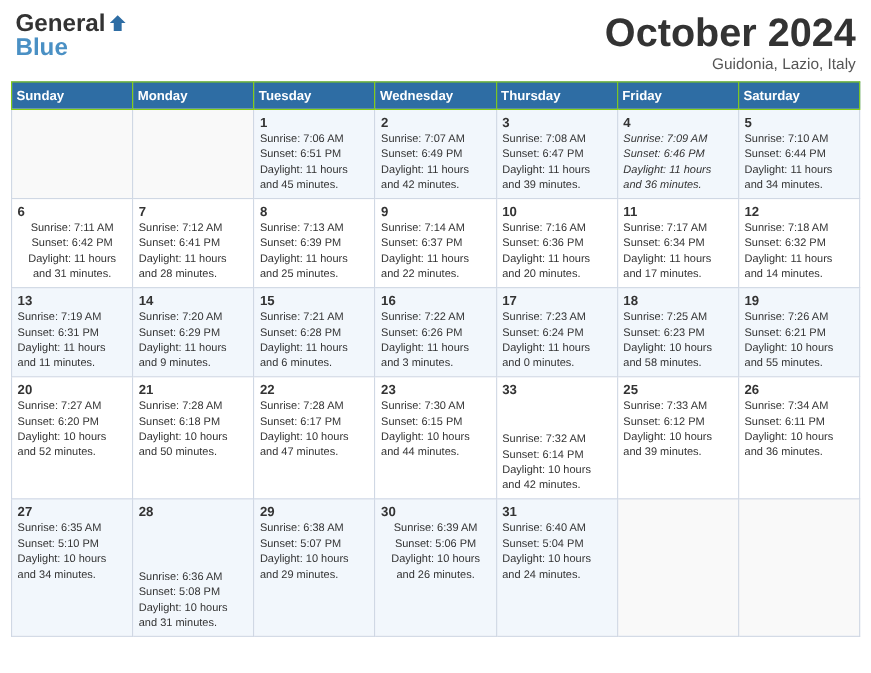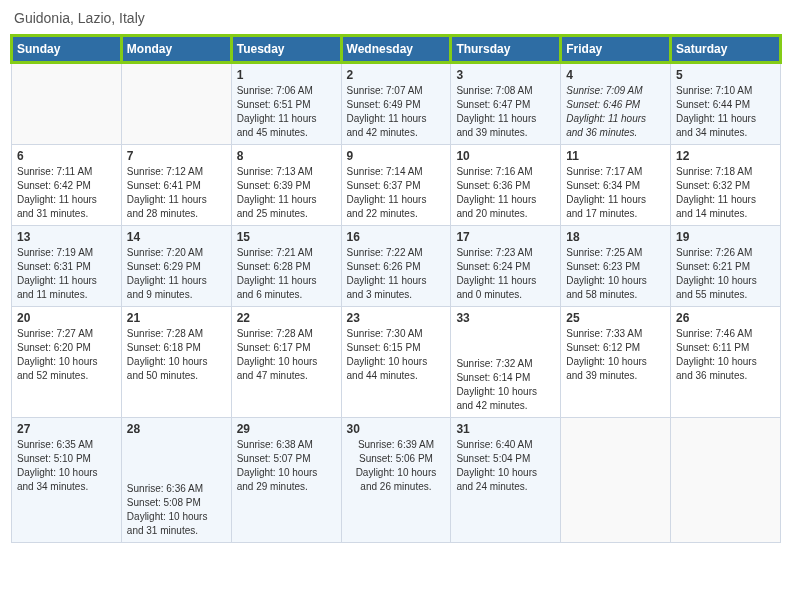--- a/index.html
+++ b/index.html
@@ -64,21 +64,21 @@
     }
     thead tr {
       background-color: #2e6da4;
     }
     thead th {
       color: #fff;
       font-size: 12px;
       font-weight: bold;
       padding: 5px 4px;
       text-align: left;
-      border: 3px solid #84cc16;
+      border: 1px solid #84cc16;
     }
     tbody tr {
       vertical-align: top;
     }
     tbody tr:nth-child(odd) {
       background-color: #f2f7fc;
     }
     tbody tr:nth-child(even) {
       background-color: #fff;
     }
@@ -101,21 +101,33 @@
       line-height: 1.4;
     }
     .empty-cell {
       background: #f9f9f9;
     }
   </style>
 </head>
 <body>
 
 <div class="header">
+  <div class="logo">
+    <div class="logo-row">
+      <span class="logo-general">General</span>
+      <svg class="logo-icon" viewBox="0 0 20 20">
+        <polygon points="10,2 18,10 14,10 14,18 6,18 6,10 2,10" fill="#2e6da4"></polygon>
+      </svg>
+    </div>
+    <div>
+      <span class="logo-blue">Blue</span>
+    </div>
+  </div>
   <div class="title-area">
+    <div class="month-title">October 2024</div>
     <div class="location">Guidonia, Lazio, Italy</div>
   </div>
 </div>
 
 <table>
   <thead>
     <tr>
     <th>Sunday</th>
         <th>Monday</th>
         <th>Tuesday</th>
@@ -156,21 +168,21 @@
         <td>
           <span class="day-num">5</span>
           <div class="day-info" style="white-space: pre-line;">Sunrise: 7:10 AM
 Sunset: 6:44 PM
 Daylight: 11 hours and 34 minutes.</div>
         </td>
       </tr>
       <tr>
         <td>
           <span class="day-num">6</span>
-          <div class="day-info" style="white-space: pre-line;">Sunrise: 7:11 AM
+          <div class="day-info" style="white-space: pre-line; text-align: center;">Sunrise: 7:11 AM
 Sunset: 6:42 PM
 Daylight: 11 hours and 31 minutes.</div>
         </td>
         <td>
           <span class="day-num">7</span>
           <div class="day-info" style="white-space: pre-line;">Sunrise: 7:12 AM
 Sunset: 6:41 PM
 Daylight: 11 hours and 28 minutes.</div>
         </td>
         <td>
@@ -280,21 +292,21 @@
 Daylight: 10 hours and 42 minutes.</div>
         </td>
         <td>
           <span class="day-num">25</span>
           <div class="day-info" style="white-space: pre-line;">Sunrise: 7:33 AM
 Sunset: 6:12 PM
 Daylight: 10 hours and 39 minutes.</div>
         </td>
         <td>
           <span class="day-num">26</span>
-          <div class="day-info" style="white-space: pre-line;">Sunrise: 7:46 AM
+          <div class="day-info" style="white-space: pre-line;">Sunrise: 7:34 AM
 Sunset: 6:11 PM
 Daylight: 10 hours and 36 minutes.</div>
         </td>
       </tr>
       <tr>
         <td>
           <span class="day-num">27</span>
           <div class="day-info" style="white-space: pre-line;">Sunrise: 6:35 AM
 Sunset: 5:10 PM
 Daylight: 10 hours and 34 minutes.</div>

